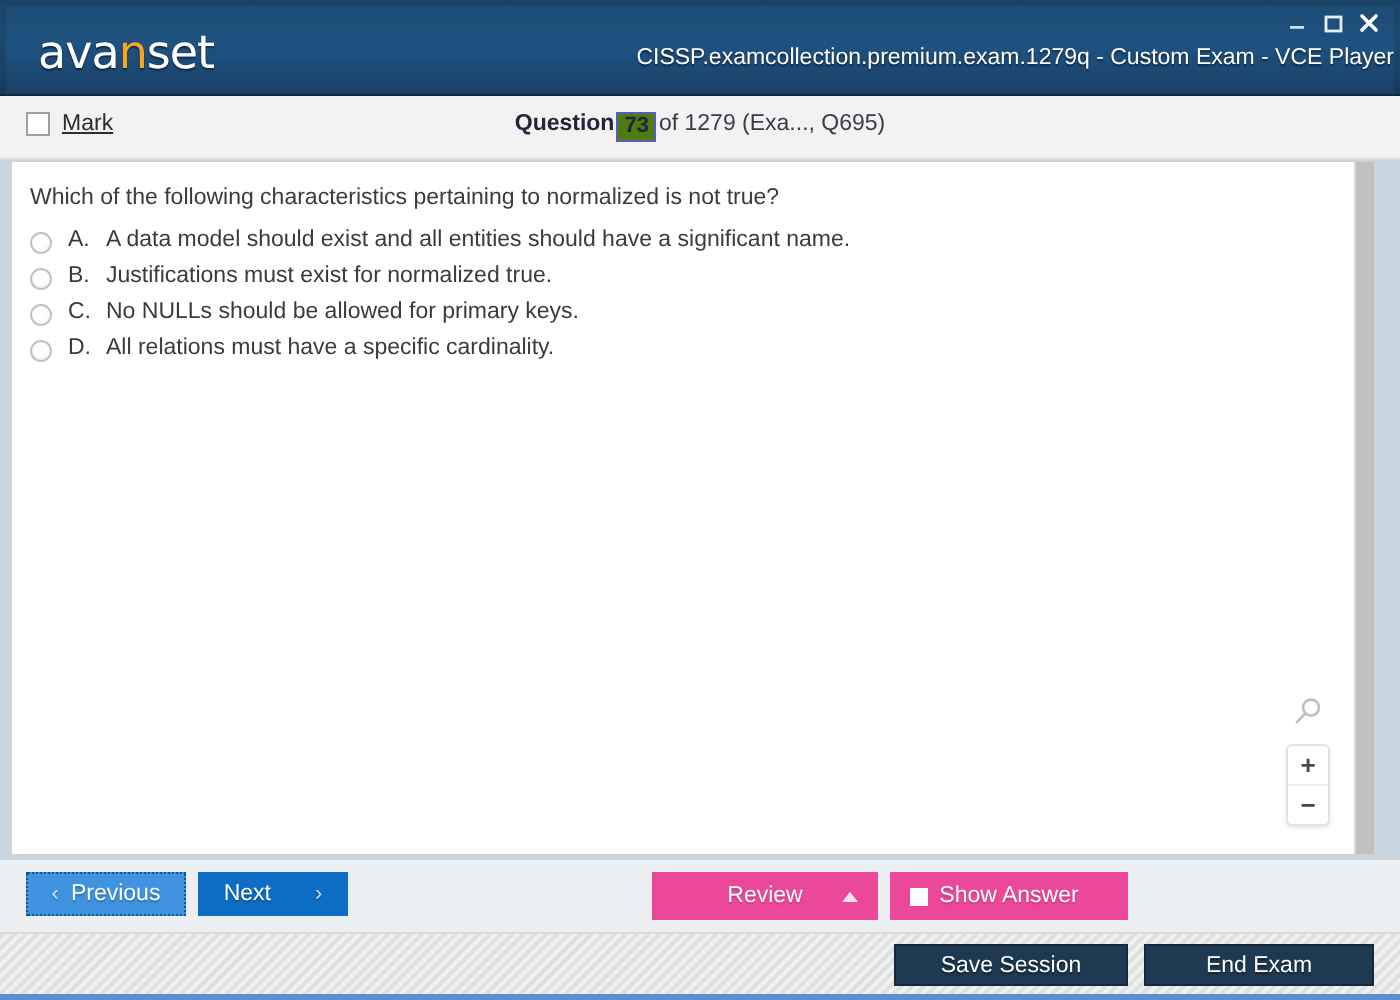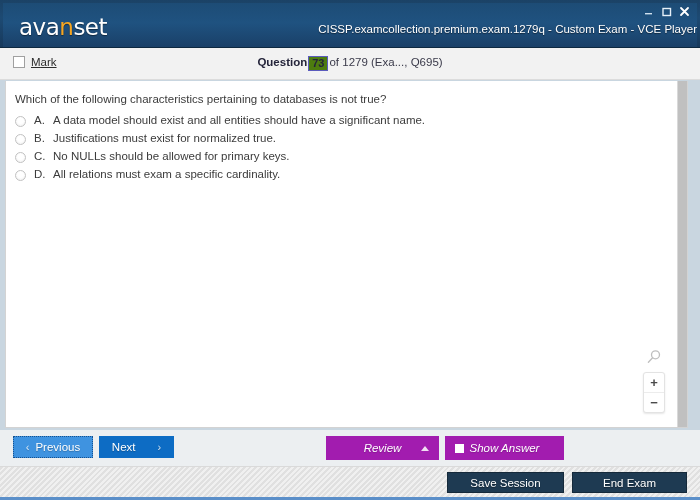--- a/index.html
+++ b/index.html
@@ -274,30 +274,29 @@
     gap: 22px;
   }
   .chev {
     font-size: 11px;
     opacity: 0.8;
   }
   .btn-orange {
     position: absolute;
     top: 6px;
     height: 24px;
-    background: #a21caf;
+    background: #ec4899;
     color: #ffffff;
     font-size: 11.5px;
     display: flex;
     align-items: center;
     justify-content: center;
     cursor: pointer;
     box-sizing: border-box;
     text-shadow: 0 1px 1px rgba(0,0,0,0.18);
-    font-style: italic;
   }
   .btn-review { left: 326px; width: 113px; }
   .btn-showanswer { left: 445px; width: 119px; }
   .btn-showlist { left: 570px; width: 117px; }
   .tri-up {
     position: absolute;
     right: 10px;
     width: 0; height: 0;
     border-left: 4px solid transparent;
     border-right: 4px solid transparent;
@@ -385,42 +384,42 @@
     <div class="qcounter">
       <span class="qword">Question</span>
       <span class="qnum-box">73</span>
       <span>of 1279 (Exa..., Q695)</span>
     </div>
   </div>
 
   <div class="content">
     <div class="scrolltrack"></div>
 
-    <div class="qtext">Which of the following characteristics pertaining to databases is not true?</div>
+    <div class="qtext">Which of the following characteristics pertaining to normalized is not true?</div>
 
     <div class="answers">
       <div class="ans-row">
         <div class="radio"></div>
         <div class="ans-letter">A.</div>
         <div class="ans-text">A data model should exist and all entities should have a significant name.</div>
       </div>
       <div class="ans-row">
         <div class="radio"></div>
         <div class="ans-letter">B.</div>
         <div class="ans-text">Justifications must exist for normalized true.</div>
       </div>
       <div class="ans-row">
         <div class="radio"></div>
         <div class="ans-letter">C.</div>
         <div class="ans-text">No NULLs should be allowed for primary keys.</div>
       </div>
       <div class="ans-row">
         <div class="radio"></div>
         <div class="ans-letter">D.</div>
-        <div class="ans-text">All relations must exam a specific cardinality.</div>
+        <div class="ans-text">All relations must have a specific cardinality.</div>
       </div>
     </div>
 
     <div class="zoomctl">
       <div class="mag-icon">
         <svg width="16" height="16" viewBox="0 0 16 16">
           <circle cx="9.5" cy="5.8" r="4" fill="none" stroke="#8a8a8a" stroke-width="1.3"></circle>
           <path d="M6.6 8.8 L2.4 13.2" stroke="#8a8a8a" stroke-width="1.3" stroke-linecap="round"></path>
         </svg>
       </div>

